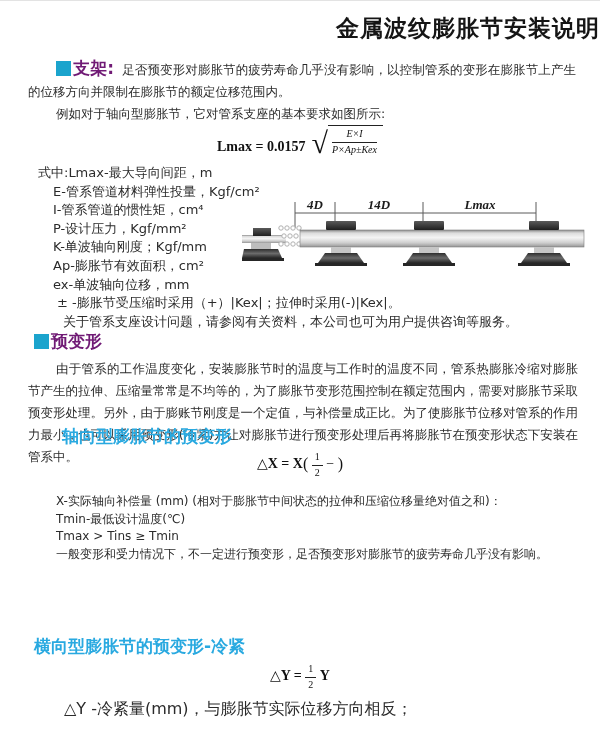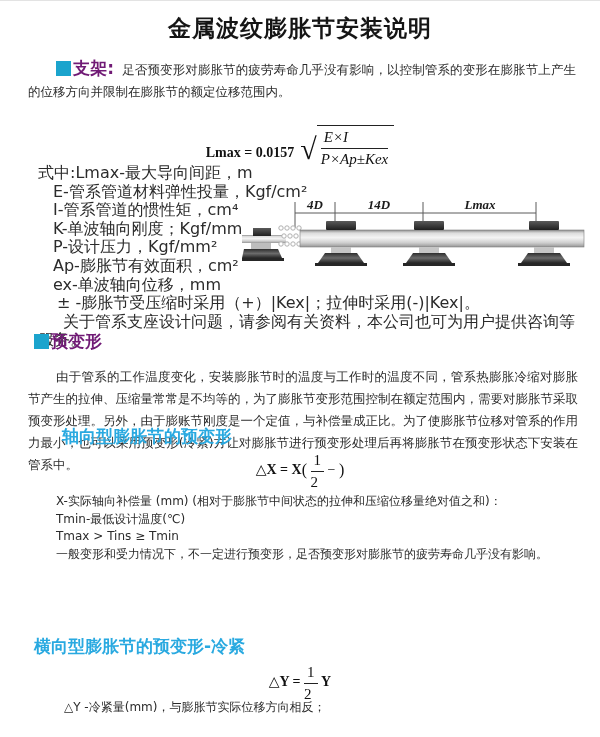--- a/index.html
+++ b/index.html
@@ -8,21 +8,21 @@
     font-family:"DejaVu Sans","Liberation Sans",sans-serif;
     color:#2b2b2b;overflow:hidden;
   }
   .page{position:absolute;inset:0;background:#fff;border-top:1px solid #e3e3e3;}
 
   
   .blk{position:absolute;}
   .body-text{font-size:12.5px;line-height:22px;text-align:justify;color:#2b2b2b;}
 
   
-  .title{top:12px;left:0;width:100%;text-align:center;font-size:23px;font-weight:bold;
+  .title{top:12px;left:0;width:100%;text-align:right;font-size:23px;font-weight:bold;
          color:#151515;letter-spacing:1px;}
 
   
   .marker{display:inline-block;width:15px;height:15px;background:#1ba4cd;
           vertical-align:-2px;margin-right:2px;}
   .sec-head{color:#701a75;font-size:17px;font-weight:bold;margin-right:8px;}
 
   
   .support{top:56px;left:28px;width:548px;}
   .support .lead{text-indent:28px;}
@@ -31,82 +31,83 @@
   
   .formula{left:0;width:100%;text-align:center;
            font-family:"Liberation Serif","DejaVu Serif",serif;
            font-size:14px;color:#111;}
   .formula .bold{font-weight:bold;}
   .formula .ital{font-style:italic;}
   .f1{top:124px;}
   .sqrt-wrap{display:inline-flex;align-items:center;margin-left:6px;}
   .radical{font-size:30px;line-height:1;font-weight:normal;transform:translateY(2px);}
   .radicand{border-top:1.6px solid #222;padding:2px 6px 0 4px;}
-  .frac{display:inline-block;vertical-align:middle;text-align:left;font-size:15px;line-height:1.25;}
+  .frac{display:inline-block;vertical-align:middle;text-align:center;font-size:10px;line-height:1.25;}
   .frac .num{display:block;border-bottom:1px solid #222;padding:0 3px 1px;}
   .frac .den{display:block;padding-top:1px;}
 
   .f2{top:450px;}
   .f2 .paren{font-size:16px;vertical-align:-1px;}
   .f3{top:662px;}
 
   
-  .defs{top:163px;left:38px;width:540px;font-size:16px;line-height:18.6px;}
+  .defs{top:163px;left:38px;width:540px;font-size:13px;line-height:18.6px;}
   .defs .item{padding-left:15px;}
   .defs .pm{padding-left:19px;}
   .defs .note{text-indent:25px;}
 
   
   .diagram{top:189px;left:242px;width:346px;height:86px;font-style:italic;}
   .diagram svg{display:block;}
   .dim-label{font-family:"Liberation Serif","DejaVu Serif",serif;font-weight:bold;
              font-size:13px;fill:#1c1c1c;}
 
   
   .preform{top:329px;left:28px;width:550px;}
-  .preform .head-row{margin-left:6px;margin-bottom:12px;}
+  .preform .head-row{margin-left:6px;margin-bottom:4px;}
   .preform .para{text-indent:28px;}
 
   
   .subhead{color:#29a9e0;font-size:17px;font-weight:bold;}
   .sub1{top:424px;left:62px;}
   .sub2{top:634px;left:34px;}
 
   
   .axial{top:492px;left:28px;width:550px;font-size:12px;line-height:17.6px;}
   .axial .para{text-indent:28px;text-align:justify;}
   .axial .item{text-indent:28px;}
 
   
-  .final{top:698px;left:28px;width:548px;font-size:12px;text-indent:36px;}
+  .final{top:698px;left:28px;width:548px;font-size:16px;text-indent:36px;}
 </style>
 </head>
 <body>
 
 <div class="page">
 
   <div class="blk title">金属波纹膨胀节安装说明</div>
 
   <div class="blk support body-text">
     <div class="lead"><span class="marker"></span><span class="sec-head">支架:</span><span>足否预变形对膨胀节的疲劳寿命几乎没有影响，以控制管系的变形在膨胀节上产生的位移方向并限制在膨胀节的额定位移范围内。</span></div>
+    <div class="example">例如对于轴向型膨胀节，它对管系支座的基本要求如图所示:</div>
   </div>
 
   <div class="blk formula f1">
     <span class="bold">Lmax = 0.0157</span><span class="sqrt-wrap">
         <span class="radical">√</span>
         <span class="radicand"><span class="frac ital"><span class="num">E×I</span><span class="den">P×Ap±Kex</span></span></span>
       </span>
   </div>
 
   <div class="blk defs">
     <div>式中:Lmax-最大导向间距，m</div>
     <div class="item">E-管系管道材料弹性投量，Kgf/cm²</div>
     <div class="item">I-管系管道的惯性矩，cm⁴</div>
+    <div class="item">P-设计压力，Kgf/mm²</div>
     <div class="item">K-单波轴向刚度；Kgf/mm</div>
-    <div class="item">P-设计压力，Kgf/mm²</div>
     <div class="item">Ap-膨胀节有效面积，cm²</div>
     <div class="item">ex-单波轴向位移，mm</div>
     <div class="pm">± -膨胀节受压缩时采用（+）|Kex|；拉伸时采用(-)|Kex|。</div>
     <div class="note">关于管系支座设计问题，请参阅有关资料，本公司也可为用户提供咨询等服务。</div>
   </div>
 
   <div class="blk diagram">
     <svg width="346" height="86" viewBox="0 0 346 86">
       <defs>
         <linearGradient id="pipeGrad" x1="0" y1="0" x2="0" y2="1">

